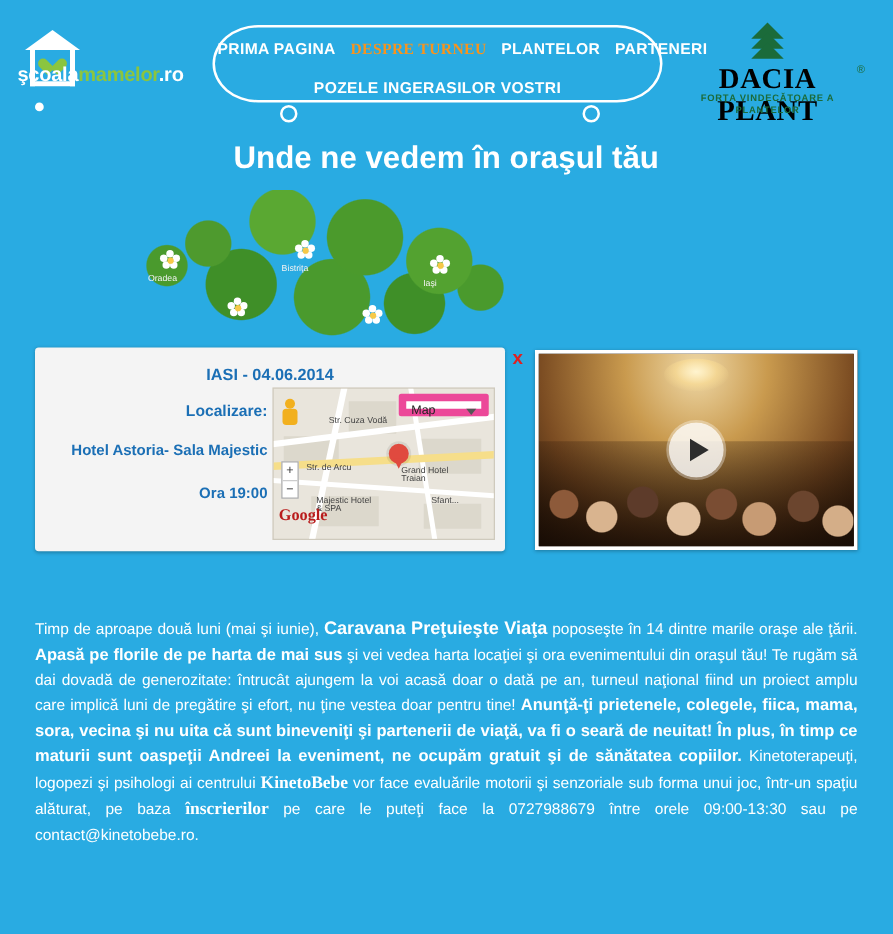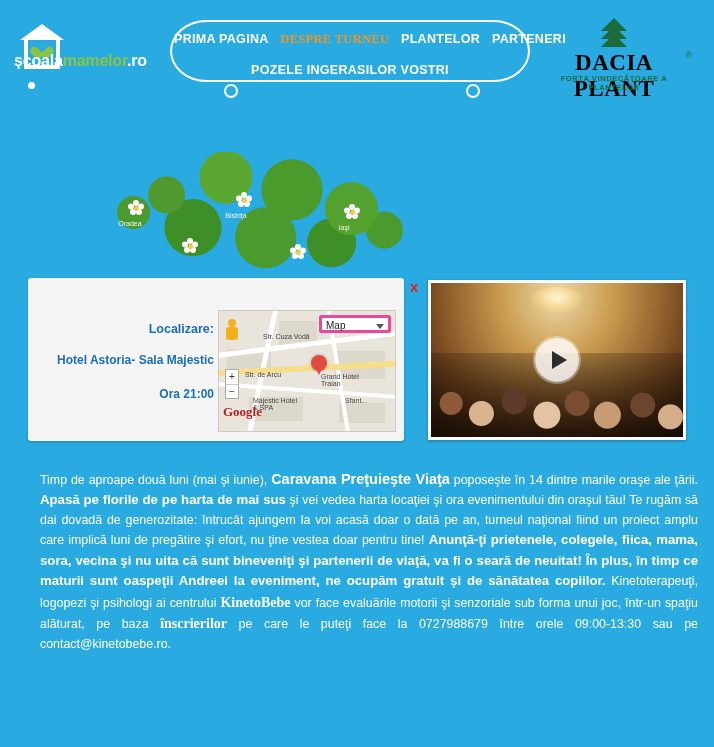--- a/index.html
+++ b/index.html
@@ -264,21 +264,21 @@
   .mm-pin:after {
     content: ""; position: absolute; left: 4px; top: 12px;
     width: 0; height: 0;
     border-left: 4px solid transparent;
     border-right: 4px solid transparent;
     border-top: 8px solid #E04A3F;
   }
   .mm-type {
     position: absolute; right: 4px; top: 4px;
     width: 72px; height: 18px;
-    background: #ffffff; border: 3px solid #ec4899;
+    background: #ffffff; border: 6px solid #ec4899;
     border-radius: 2px;
     font-size: 10px; color: #222;
     padding: 2px 4px;
   }
   .mm-type .arrow {
     position: absolute; right: 4px; top: 6px;
     width: 0; height: 0;
     border-left: 4px solid transparent;
     border-right: 4px solid transparent;
     border-top: 5px solid #555;
@@ -360,27 +360,26 @@
     content: ""; position: absolute;
     left: 17px; top: 13px;
     width: 0; height: 0;
     border-top: 9px solid transparent;
     border-bottom: 9px solid transparent;
     border-left: 15px solid #2d2d2d;
   }
 
   
   .body-text {
-    position: absolute; left: 28px; top: 468px;
+    position: absolute; left: 28px; top: 492px;
     width: 658px;
     color: #ffffff;
     font-size: 12.4px;
     line-height: 1.55;
     text-align: justify;
-    margin-left: 12px;
   }
   .bt-big {
     font-size: 14.5px; font-weight: bold;
   }
   .bt-mid {
     font-size: 13.2px; font-weight: bold;
   }
   .kineto {
     font-weight: bold; font-size: 14px;
     color: #ffffff;
@@ -427,20 +426,21 @@
         <span class="a"></span>
           <span class="b"></span>
           <span class="c"></span>
       </div>
       <div class="dacia-name">DACIA PLANT</div>
       <div class="dacia-reg">®</div>
       <div class="dacia-sub">FORŢA VINDECĂTOARE A PLANTELOR</div>
     </div>
   </div>
 
+  <div class="page-title">Unde ne vedem în oraşul tău</div>
 
   <div class="romania">
     <div class="ro-shape"></div>
 
     <div class="flower" style="left:64px;  top:48px;">
         <i></i>
         <i></i>
         <i></i>
         <i></i>
         <i></i>
@@ -478,25 +478,26 @@
         <i></i>
         <b></b>
       </div>
 
     <div class="city" style="left:44px;  top:68px;">Oradea</div>
     <div class="city" style="left:150px; top:60px;">Bistriţa</div>
     <div class="city" style="left:258px; top:72px;">Iaşi</div>
   </div>
 
   <div class="event-card">
+    <div class="event-title">IASI - 04.06.2014</div>
 
     <div class="event-left">
       <div class="lbl">Localizare:</div>
       <div class="venue">Hotel Astoria- Sala Majestic</div>
-      <div class="hour">Ora 21:00</div>
+      <div class="hour">Ora 19:00</div>
     </div>
 
     <div class="mini-map">
       <div class="mm-block" style="left:8px;  top:38px; width:44px; height:22px;"></div>
       <div class="mm-block" style="left:60px; top:10px; width:38px; height:26px;"></div>
       <div class="mm-block" style="left:116px;top:40px; width:50px; height:28px;"></div>
       <div class="mm-block" style="left:30px; top:86px; width:54px; height:24px;"></div>
       <div class="mm-block" style="left:120px;top:92px; width:46px; height:20px;"></div>
 
       <div class="mm-road r1"></div>

